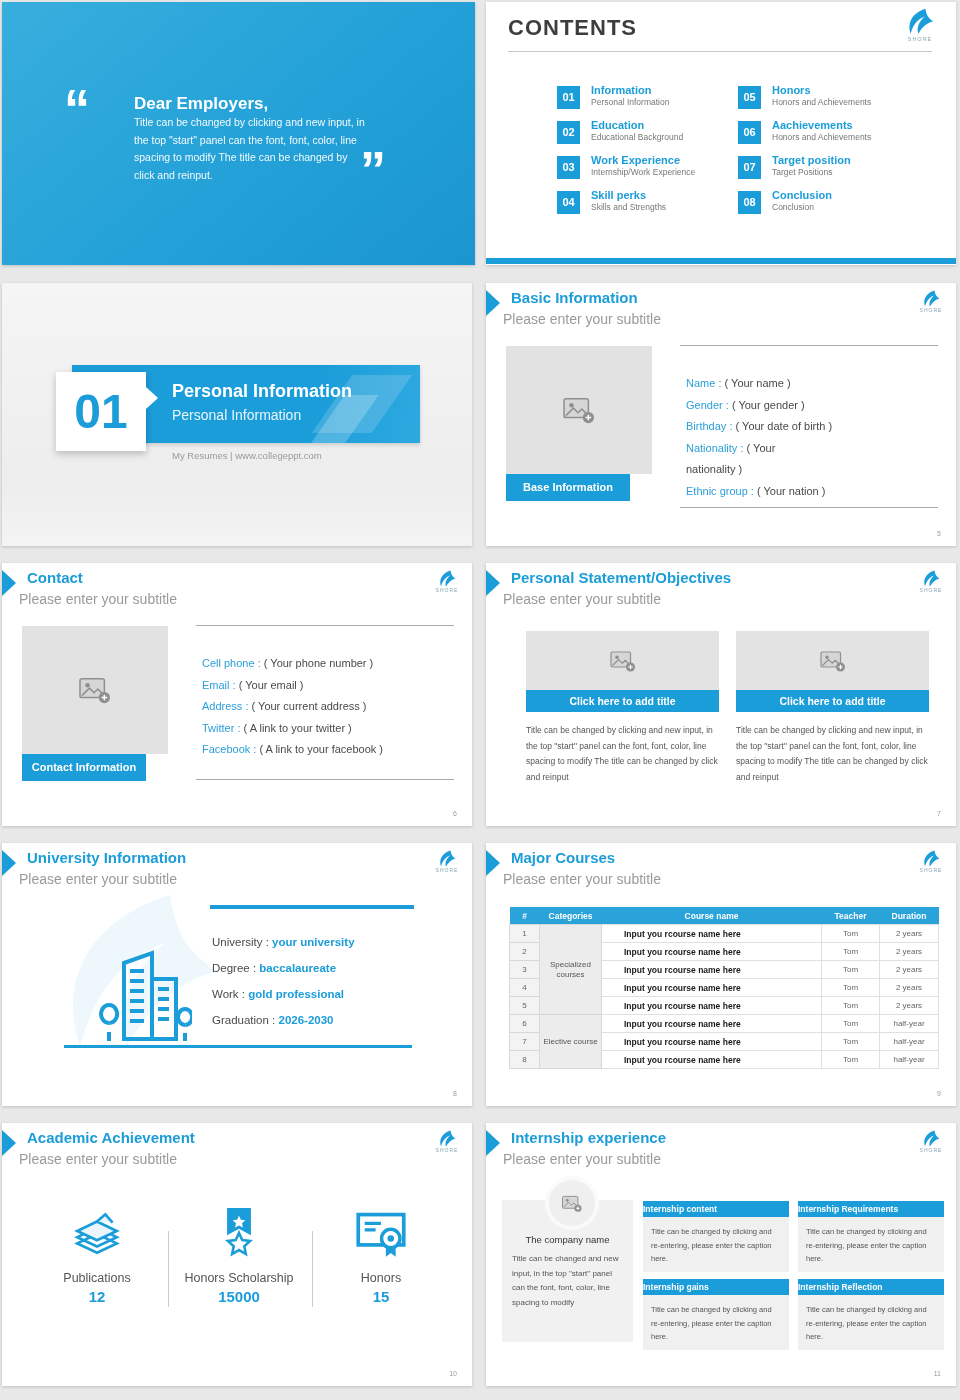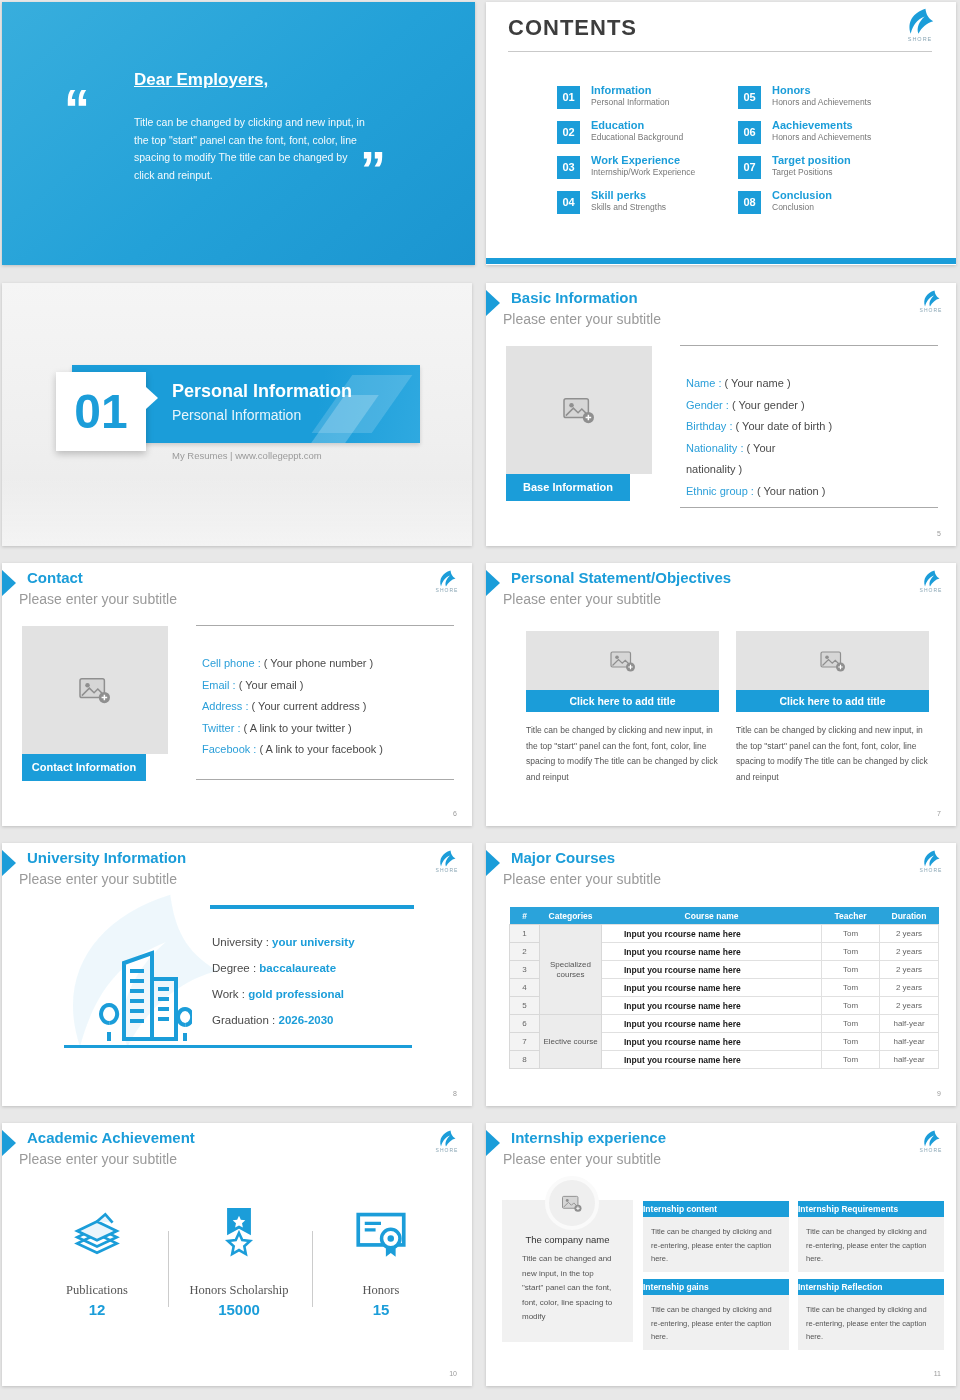--- a/index.html
+++ b/index.html
@@ -22,21 +22,21 @@
   .sl-title{position:absolute;left:25px;top:6px;font-size:15px;font-weight:bold;color:#1b9dd9;}
   .sl-sub{position:absolute;left:17px;top:28px;font-size:14px;color:#9a9a9a;}
   .logo{position:absolute;right:13px;top:7px;width:24px;text-align:center;}
   .logo svg{width:20px;height:18px;display:block;margin:0 auto;}
   .logo span{font-size:5px;color:#8aa6b5;letter-spacing:1px;display:block;margin-top:-1px;}
   .pagenum{position:absolute;right:15px;bottom:9px;font-size:7px;color:#9a9a9a;}
 
   
   .q-open{position:absolute;left:62px;top:80px;font-size:52px;font-weight:bold;color:#fff;line-height:1;}
   .q-close{position:absolute;left:358px;top:142px;font-size:52px;font-weight:bold;color:#fff;line-height:1;}
-  .intro-title{position:absolute;left:132px;top:68px;font-size:17px;font-weight:bold;color:#fff;text-decoration:underline;}
+  .intro-title{position:absolute;left:132px;top:92px;font-size:17px;font-weight:bold;color:#fff;}
   .intro-body{position:absolute;left:132px;top:112px;width:234px;font-size:10.5px;line-height:17.5px;color:rgba(255,255,255,.95);}
 
   
   .ct-title{position:absolute;left:22px;top:13px;font-size:22px;font-weight:bold;color:#3d3d3d;letter-spacing:1px;}
   .ct-rule{position:absolute;left:22px;top:49px;width:424px;height:1px;background:#c9c9c9;}
   .logo-big{position:absolute;right:16px;top:6px;width:40px;text-align:center;}
   .logo-big svg{width:32px;height:28px;display:block;margin:0 auto;}
   .logo-big span{font-size:5.5px;color:#8aa6b5;letter-spacing:1px;display:block;}
   .ct-col{position:absolute;top:84px;}
   .ct-col.c1{left:71px;}
@@ -93,30 +93,30 @@
   .crs-table td{height:17px;padding:0;font-size:8px;color:#666;text-align:center;border:1px solid #e0e0e0;background:#fff;}
   .crs-table td.numc{background:#f3f3f3;border-color:#d8d8d8;}
   .crs-table td.catc{background:#ececec;border-color:#d8d8d8;color:#555;line-height:10px;}
   .crs-table td.crsname{text-align:left;padding-left:22px;font-weight:bold;color:#1a1a1a;font-size:8.5px;}
   .col-num{width:30px;} .col-cat{width:62px;} .col-name{width:220px;} .col-tea{width:58px;} .col-dur{width:59px;}
 
   
   .stat{position:absolute;top:84px;width:140px;text-align:center;}
   .stat.p1{left:25px;} .stat.p2{left:167px;} .stat.p3{left:309px;}
   .stat svg{width:54px;height:52px;}
-  .stat-label{font-size:12.5px;color:#555;margin-top:20px;font-family:Liberation Serif, serif;}
+  .stat-label{font-size:12.5px;color:#555;margin-top:8px;}
   .stat-value{font-size:15px;font-weight:bold;color:#1b9dd9;margin-top:3px;}
   .vdiv{position:absolute;top:108px;width:1px;height:76px;background:#ccc;}
   .vdiv.d1{left:166px;} .vdiv.d2{left:310px;}
 
   
   .co-circle{position:absolute;left:59px;top:53px;width:46px;height:46px;border-radius:50%;background:#efefef;border:4px solid #fafafa;display:flex;align-items:center;justify-content:center;}
   .co-card{position:absolute;left:16px;top:77px;width:131px;height:142px;background:#f1f1f1;}
   .co-name{margin-top:34px;text-align:center;font-size:9.5px;font-weight:normal;color:#333;}
-  .co-body{margin:7px 20px 0;font-size:8px;line-height:14.5px;color:#555;}
+  .co-body{margin:7px 10px 0;font-size:8px;line-height:14.5px;color:#555;}
   .in-head{position:absolute;width:146px;height:16px;background:#1b9dd9;color:#fff;font-size:8.5px;font-weight:bold;text-align:left;line-height:16px;}
   .in-body{position:absolute;width:130px;height:39px;background:#f0f0f0;padding:8px;font-size:7.5px;line-height:13.5px;color:#555;}
   .hA{left:157px;top:78px;} .hB{left:312px;top:78px;} .hC{left:157px;top:156px;} .hD{left:312px;top:156px;}
   .bA2{left:157px;top:94px;} .bB2{left:312px;top:94px;} .bC2{left:157px;top:172px;} .bD2{left:312px;top:172px;}
 </style>
 </head>
 <body>
 
 <svg width="0" height="0" style="position:absolute">
   <defs>

